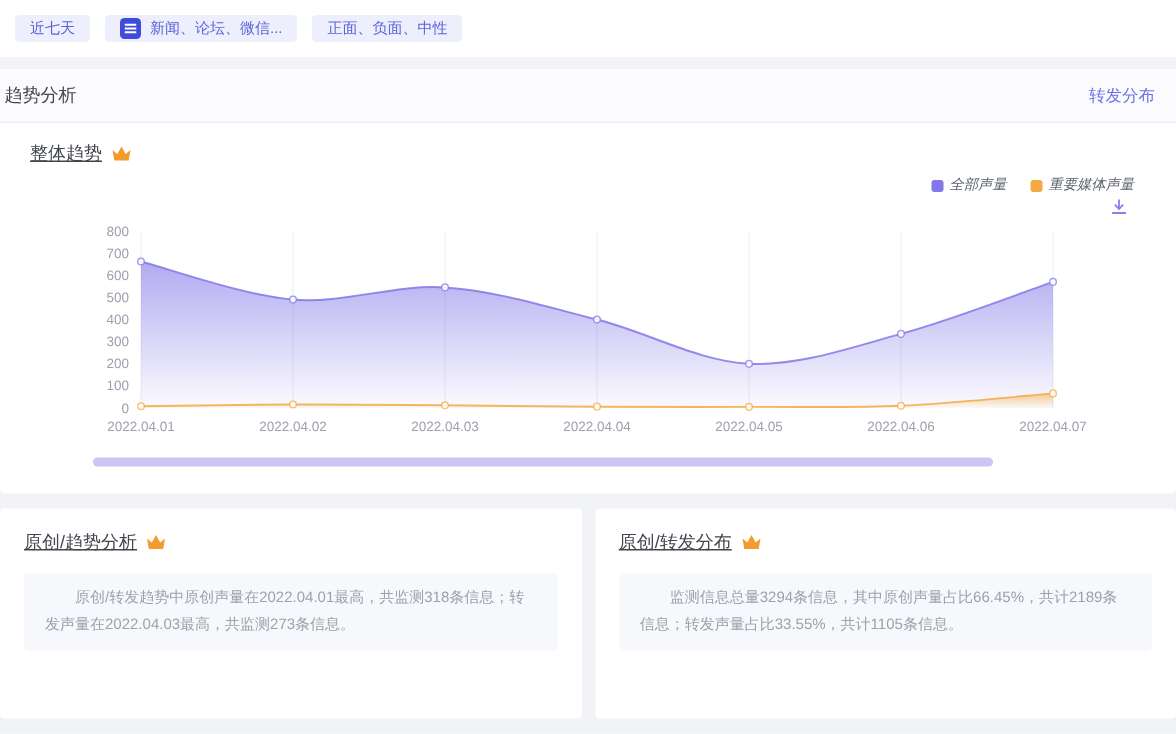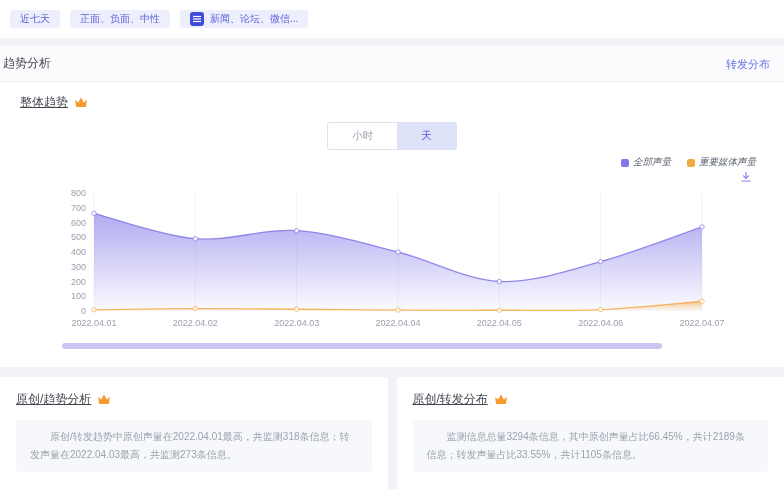--- a/index.html
+++ b/index.html
@@ -8,21 +8,21 @@
 
   
   .topbar { background:#fff; padding:10px 0 10px 10px; display:flex; gap:10px; align-items:center; }
   .pill { background:#edeffd; color:#5c63d8; font-size:10px; height:18px; padding:0 10px;
           border-radius:3px; display:inline-flex; align-items:center; gap:6px; cursor:pointer; }
   .pill .src-ic { width:14px; height:14px; background:#3f4cd9; border-radius:3px;
                   display:inline-flex; align-items:center; justify-content:center; }
 
   
   .panel { background:#fff; margin-top:8px; border-radius:3px; }
-  .panel-head { display:flex; justify-content:space-between; align-items:flex-end;
+  .panel-head { display:flex; justify-content:space-between; align-items:center;
                 padding:9px 14px 9px 3px; border-bottom:1px solid #edeef3; background:#fbfbfd; }
   .panel-title { font-size:12px; color:#42464e; font-weight:500; }
   .export { font-size:11px; color:#6a72e6; cursor:pointer; }
 
   .panel-body { padding:12px 20px 14px; }
   .sec-title { display:flex; align-items:center; gap:6px; font-size:12px; color:#42464e; font-weight:500;text-decoration:underline; }
 
   .info-box { margin-top:12px; background:#f7f8fb; border-radius:3px; padding:8px 16px;
               font-size:10px; color:#9ba1ad; line-height:1.6; text-indent:4em; }
 
@@ -51,55 +51,51 @@
   .card .info-box { text-indent:2em; line-height:1.8; padding:8px 14px; }
 </style>
 </head>
 <body>
 
 <div class="topbar">
   <span class="pill">
     <span>近七天</span>
   </span>
   <span class="pill">
-    <span>正面、负面、中性</span>
-  </span>
-  <span class="pill">
     <span class="src-ic">
       <svg width="8" height="8" viewBox="0 0 8 8">
           <g stroke="#fff" stroke-width="1.2">
             <line x1="0" y1="1.5" x2="8" y2="1.5"></line>
             <line x1="0" y1="4" x2="8" y2="4"></line>
             <line x1="0" y1="6.5" x2="8" y2="6.5"></line>
           </g>
         </svg>
     </span>
     <span>新闻、论坛、微信...</span>
+  </span>
+  <span class="pill">
+    <span>正面、负面、中性</span>
   </span>
 </div>
 
 <div class="panel">
   <div class="panel-head">
     <span class="panel-title">趋势分析</span>
     <span class="export">转发分布</span>
   </div>
 
   <div class="panel-body">
     <div class="sec-title">
       <span>整体趋势</span>
       <svg width="14" height="13" viewBox="0 0 14 13">
         <path d="M1 4 L4.2 6.6 L7 1.6 L9.8 6.6 L13 4 L11.8 11 L2.2 11 Z" fill="#f59b2e"></path>
       </svg>
     </div>
 
 
-    <div class="toggle">
-      <span class="tbtn off">小时</span>
-      <span class="tbtn on">天</span>
-    </div>
 
     <div class="legend-row">
       <span class="legend-item">
         <span class="swatch" style="background: rgb(129, 119, 232);"></span>
         <span>全部声量</span>
       </span>
       <span class="legend-item">
         <span class="swatch" style="background: rgb(245, 169, 66);"></span>
         <span>重要媒体声量</span>
       </span>

